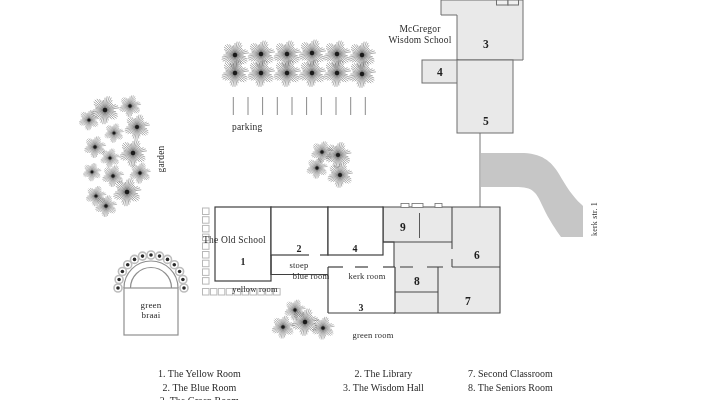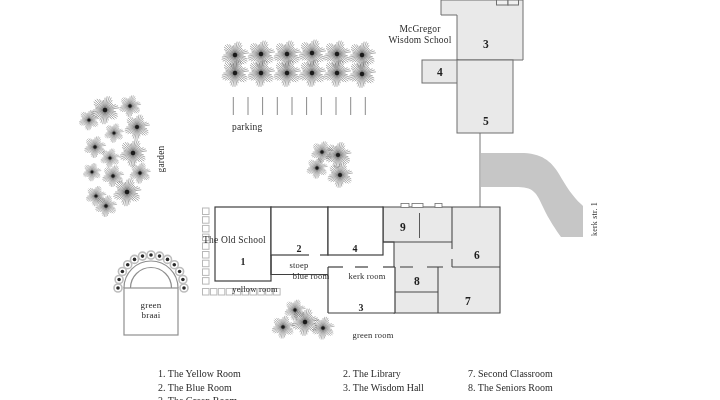--- a/index.html
+++ b/index.html
@@ -10,21 +10,21 @@
   #map-svg{position:absolute;left:0;top:0;}
   .lbl{position:absolute;white-space:pre-line;letter-spacing:.2px;line-height:1.1;}
   .ctr{transform:translateX(-50%);text-align:center;}
   .mid{transform:translate(-50%,-50%);text-align:center;}
   .rot{transform:translate(-50%,-50%) rotate(-90deg);text-align:center;white-space:nowrap;}
   .num{font-weight:bold;font-size:10px;color:#1f1f1f;line-height:10px;}
   .nm{font-size:8.5px;line-height:9px;margin-top:1px;padding-left:24px;}
   .bignum{font-weight:bold;font-size:11.5px;color:#1f1f1f;}
   .title{font-size:9.5px;}
   .legend-col{position:absolute;top:367px;font-size:10px;}
-  .legend-col div{line-height:13.6px;}
+  .legend-col div{line-height:13.6px;text-align:center;}
 </style>
 </head>
 <body>
 
 <div id="stage">
 
   <svg id="map-svg" width="720" height="400" viewBox="0 0 720 400">
     <defs>
       <g id="treeg">
         <path id="tree-shape" d="M0 0L11.0 0.0M0 0L13.8 2.2M0 0L15.6 5.1M0 0L15.9 8.1M0 0L14.5 10.5M0 0L11.8 11.8M0 0L8.4 11.6M0 0L5.2 10.1M0 0L4.2 13.0M0 0L2.5 16.0M0 0L0.0 17.7M0 0L-2.8 17.7M0 0L-5.2 16.0M0 0L-6.6 13.0M0 0L-6.9 9.5M0 0L-9.4 9.4M0 0L-12.9 9.4M0 0L-15.7 8.0M0 0L-17.1 5.6M0 0L-16.8 2.7M0 0L-14.9 0.0M0 0L-11.9 -1.9M0 0L-12.4 -4.0M0 0L-14.0 -7.1M0 0L-14.1 -10.3M0 0L-12.7 -12.7M0 0L-10.1 -13.9M0 0L-6.9 -13.5M0 0L-3.8 -11.8M0 0L-2.0 -12.5M0 0L-0.0 -15.4M0 0L2.7 -17.1M0 0L5.6 -17.1M0 0L7.9 -15.5M0 0L9.1 -12.5M0 0L9.0 -9.0M0 0L10.0 -7.2M0 0L13.5 -6.9M0 0L16.3 -5.3M0 0L17.8 -2.8" stroke="#4d4d4d" stroke-width="0.8" fill="none" opacity="0.75"></path>

